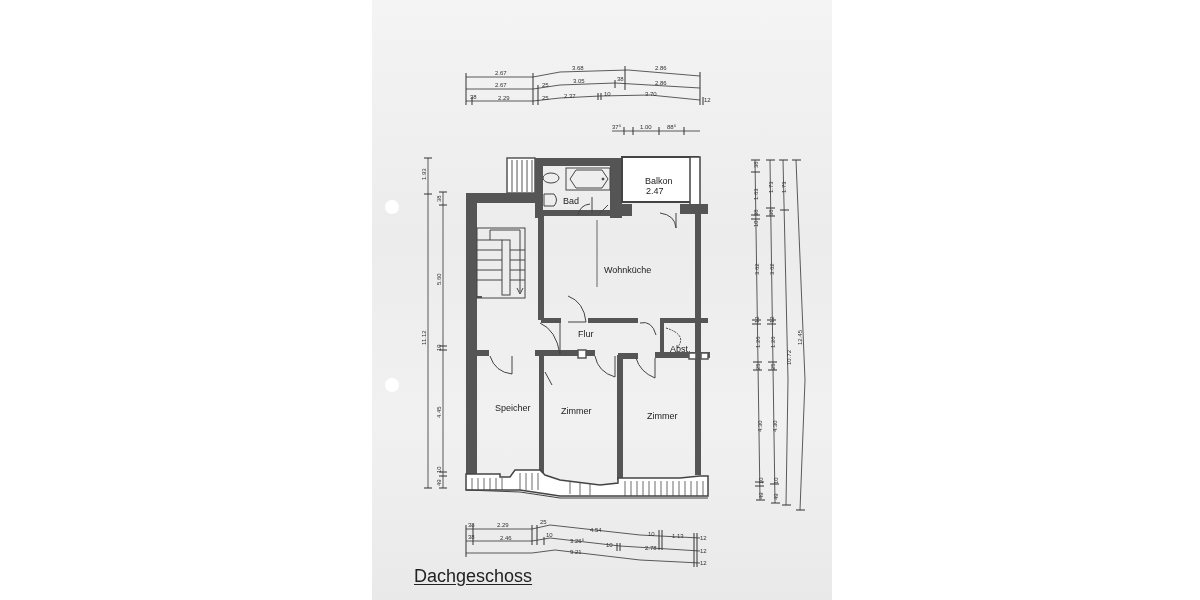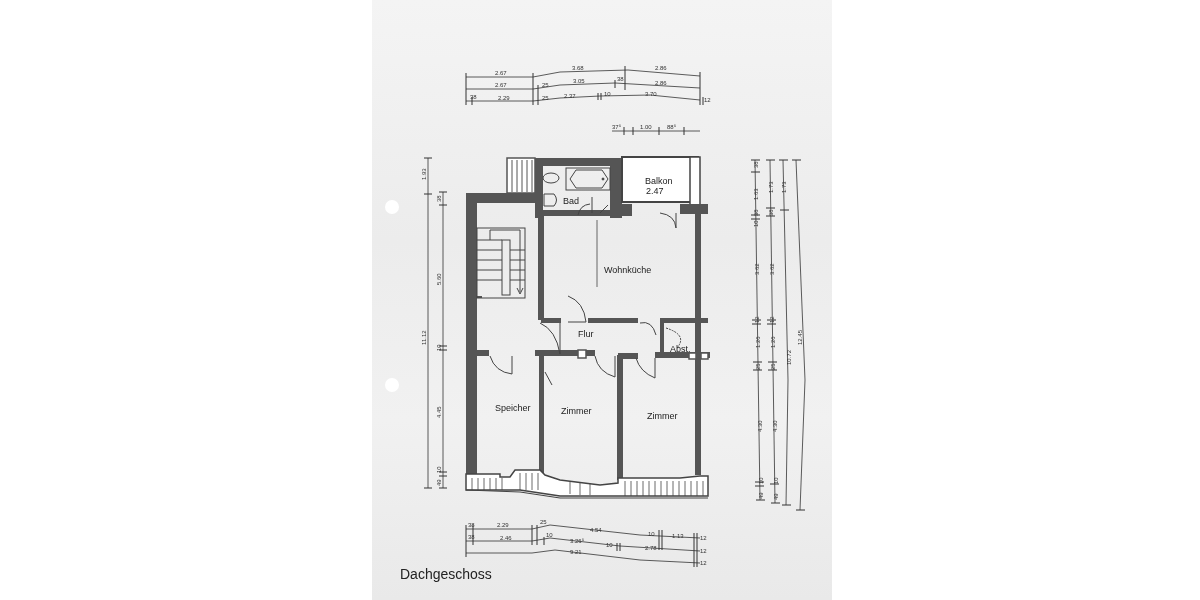--- a/index.html
+++ b/index.html
@@ -3,21 +3,21 @@
 <meta charset="utf-8">
 <style>
   html,body{margin:0;padding:0;background:#ffffff;}
   body{width:1200px;height:600px;position:relative;overflow:hidden;font-family:"Liberation Sans",sans-serif;}
   .paper{position:absolute;left:372px;top:0;width:460px;height:600px;background:linear-gradient(180deg,#f4f4f4 0%,#ececec 40%,#f1f1f1 70%,#e9e9e9 100%);}
   .paper-top{position:absolute;left:372px;top:0;width:460px;height:115px;background:#fbfbfb;}
   .punch{position:absolute;width:14px;height:14px;border-radius:50%;background:#ffffff;left:385px;}
   svg{position:absolute;left:0;top:0;}
   .dim{font-size:6px;fill:#333;}
   .room{font-size:9px;fill:#222;}
-  .title{position:absolute;left:400px;top:566px;font-size:14px;color:#222;text-underline-offset:2px;}
+  .title{position:absolute;left:414px;top:566px;font-size:18px;color:#222;text-decoration:underline;text-underline-offset:2px;}
 </style>
 </head>
 <body>
 
 <div class="paper-top"></div>
 <div class="paper"></div>
 <div class="punch" style="top:200px"></div>
 <div class="punch" style="top:378px"></div>
 
 <svg width="1200" height="600" viewBox="0 0 1200 600">

